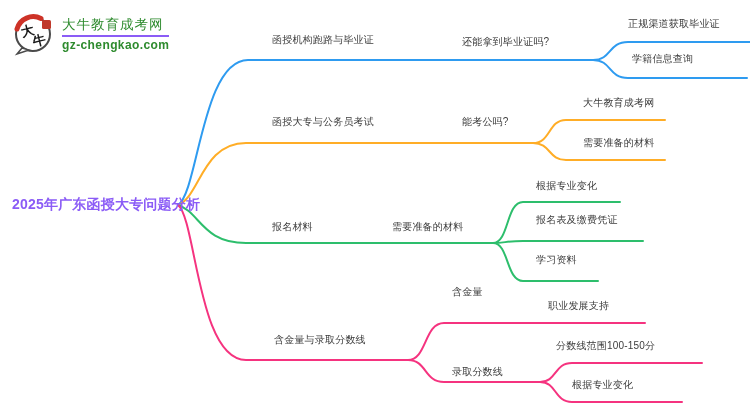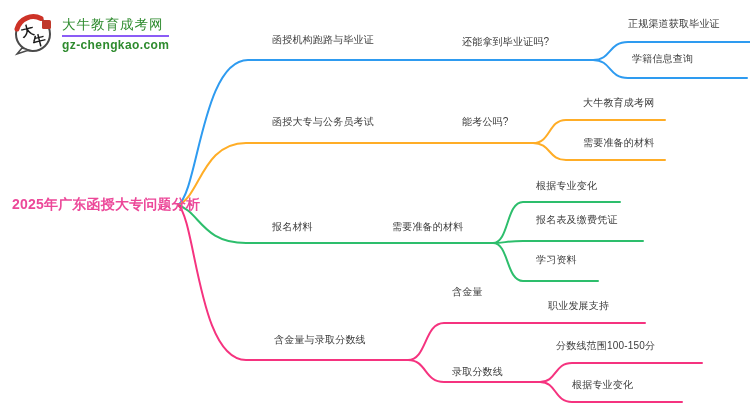--- a/index.html
+++ b/index.html
@@ -7,21 +7,21 @@
     width:750px;height:410px;position:relative;background:#ffffff;
     font-family:"Liberation Sans","DejaVu Sans",sans-serif;overflow:hidden;
   }
   .canvas{position:absolute;left:0;top:0;width:750px;height:410px;}
   .node{
     position:absolute;white-space:nowrap;font-size:10px;color:#3c3c3c;
     line-height:16px;letter-spacing:0.2px;
   }
   .root-label{
     position:absolute;left:12px;top:196px;white-space:nowrap;
-    font-size:14px;font-weight:600;color:#ec4899;letter-spacing:0.2px;
+    font-size:14px;font-weight:600;color:#8b5cf6;letter-spacing:0.2px;
   }
   .logo{position:absolute;left:12px;top:12px;display:flex;align-items:center;gap:6px;}
   .logo-text{display:flex;flex-direction:column;}
   .logo-title{
     font-size:13.5px;font-weight:normal;color:#2e8b2e;letter-spacing:1px;
     border-bottom:2px solid #8b5cf6;padding-bottom:2px;line-height:16px;
   }
   .logo-url{font-size:12px;font-weight:bold;color:#2e8b2e;letter-spacing:0.4px;margin-top:1px;}
   svg text{font-family:"Liberation Sans","DejaVu Sans",sans-serif;}
 </style>

